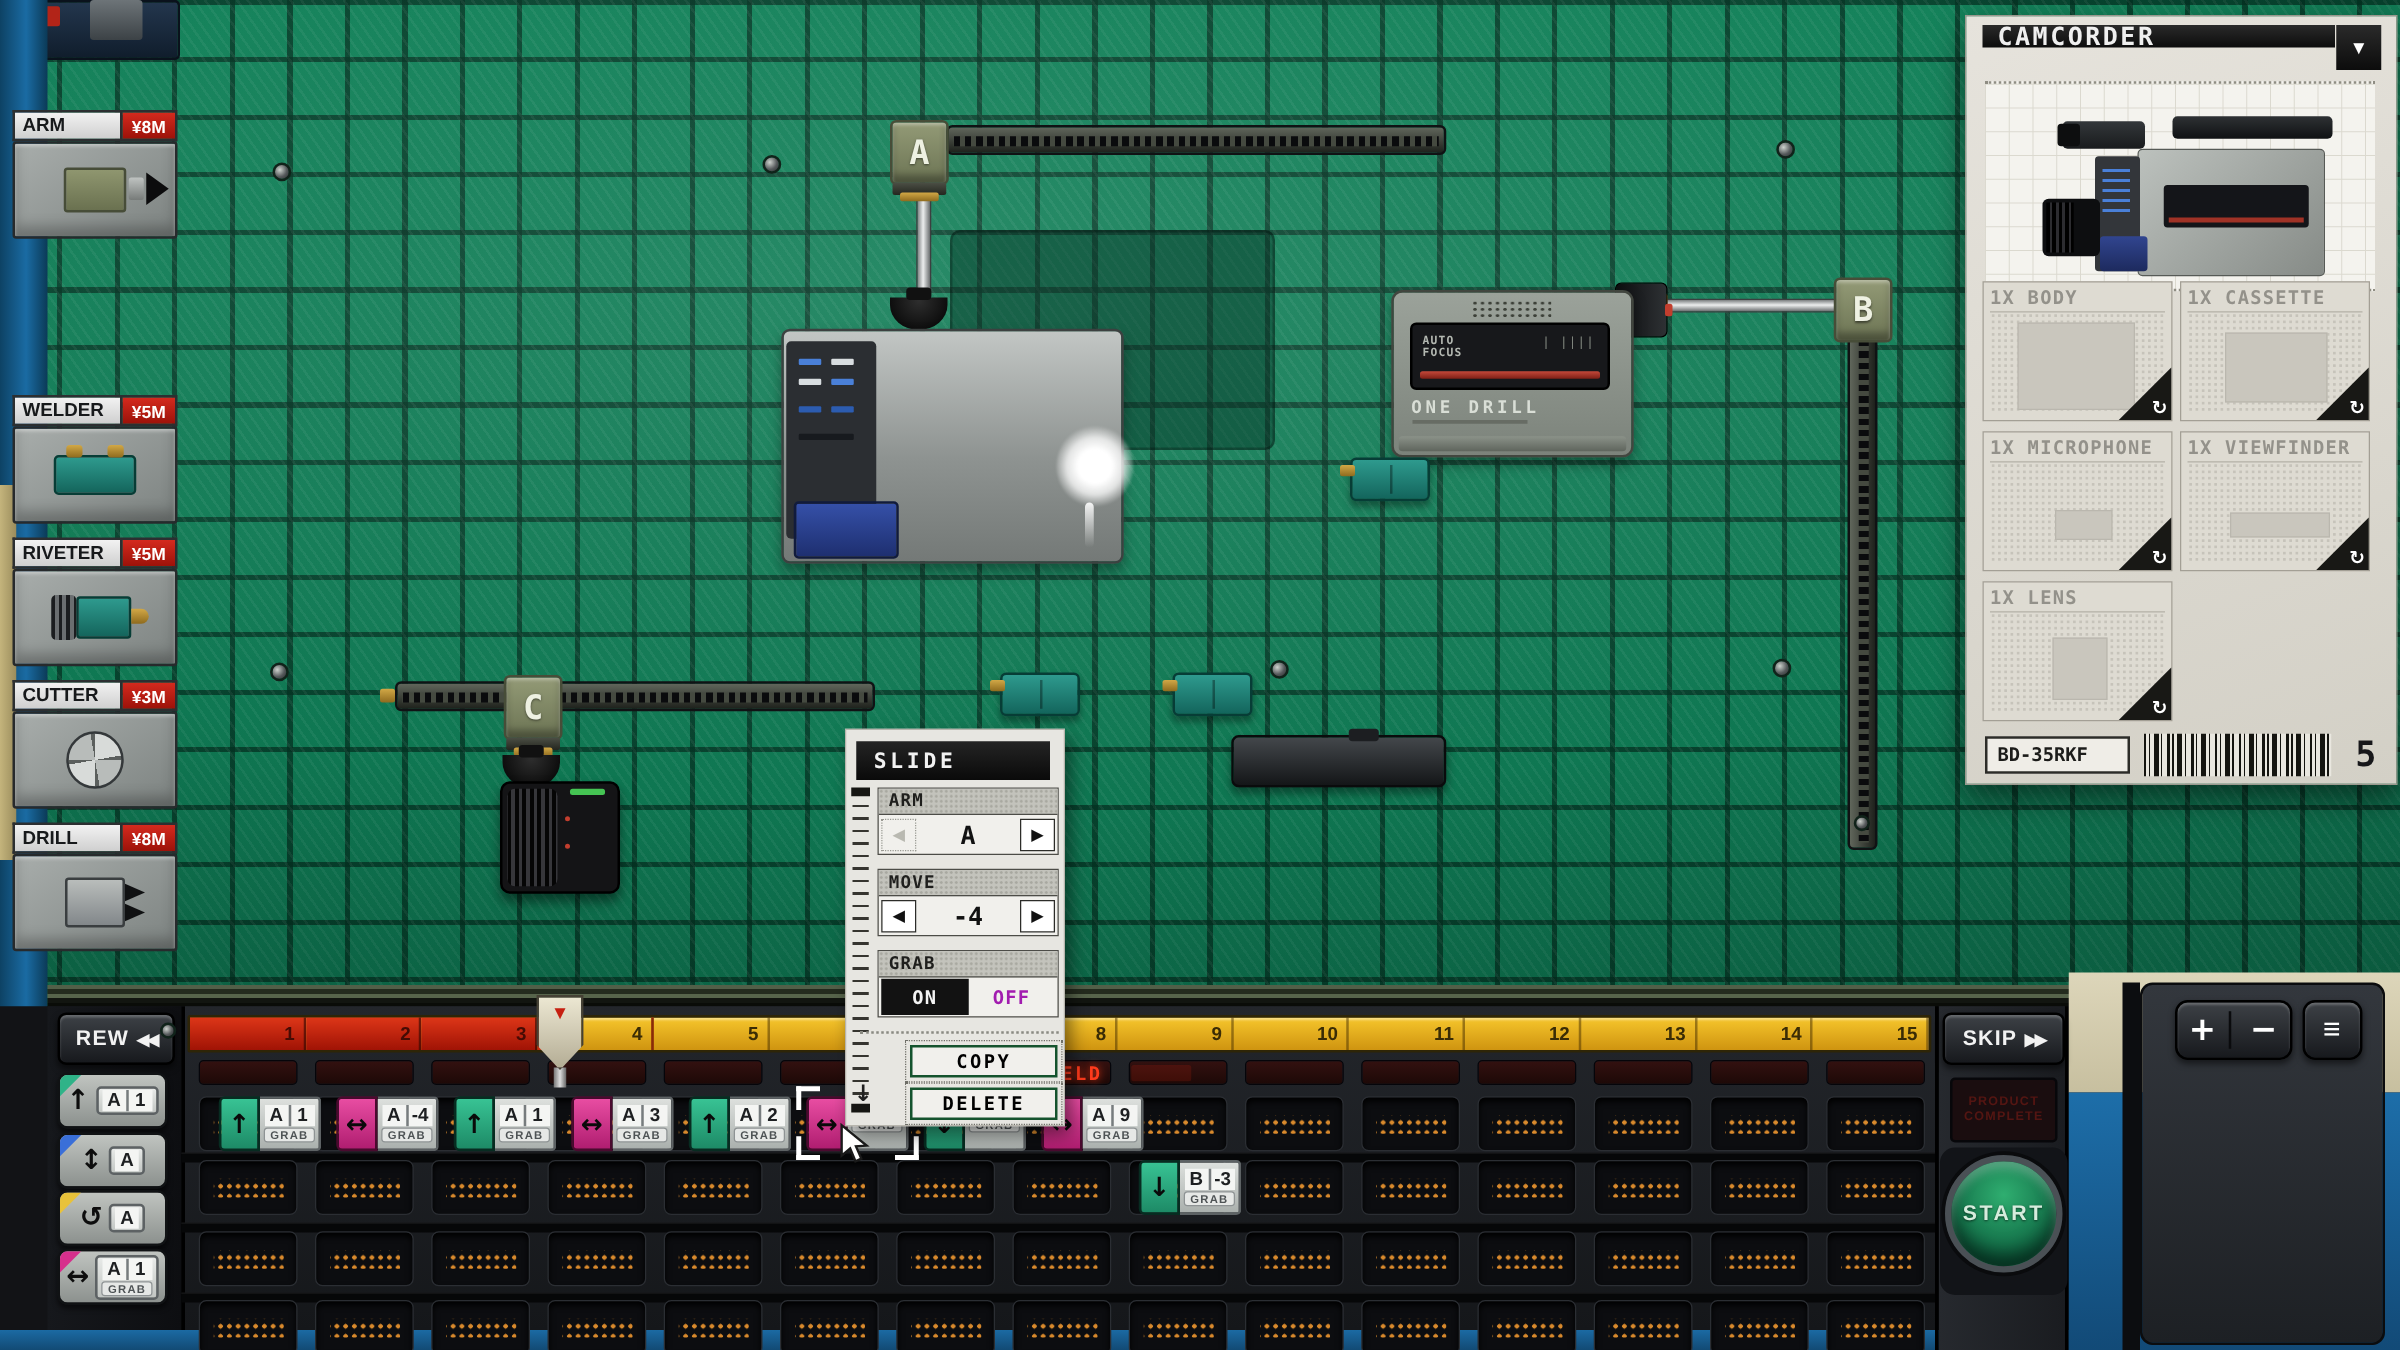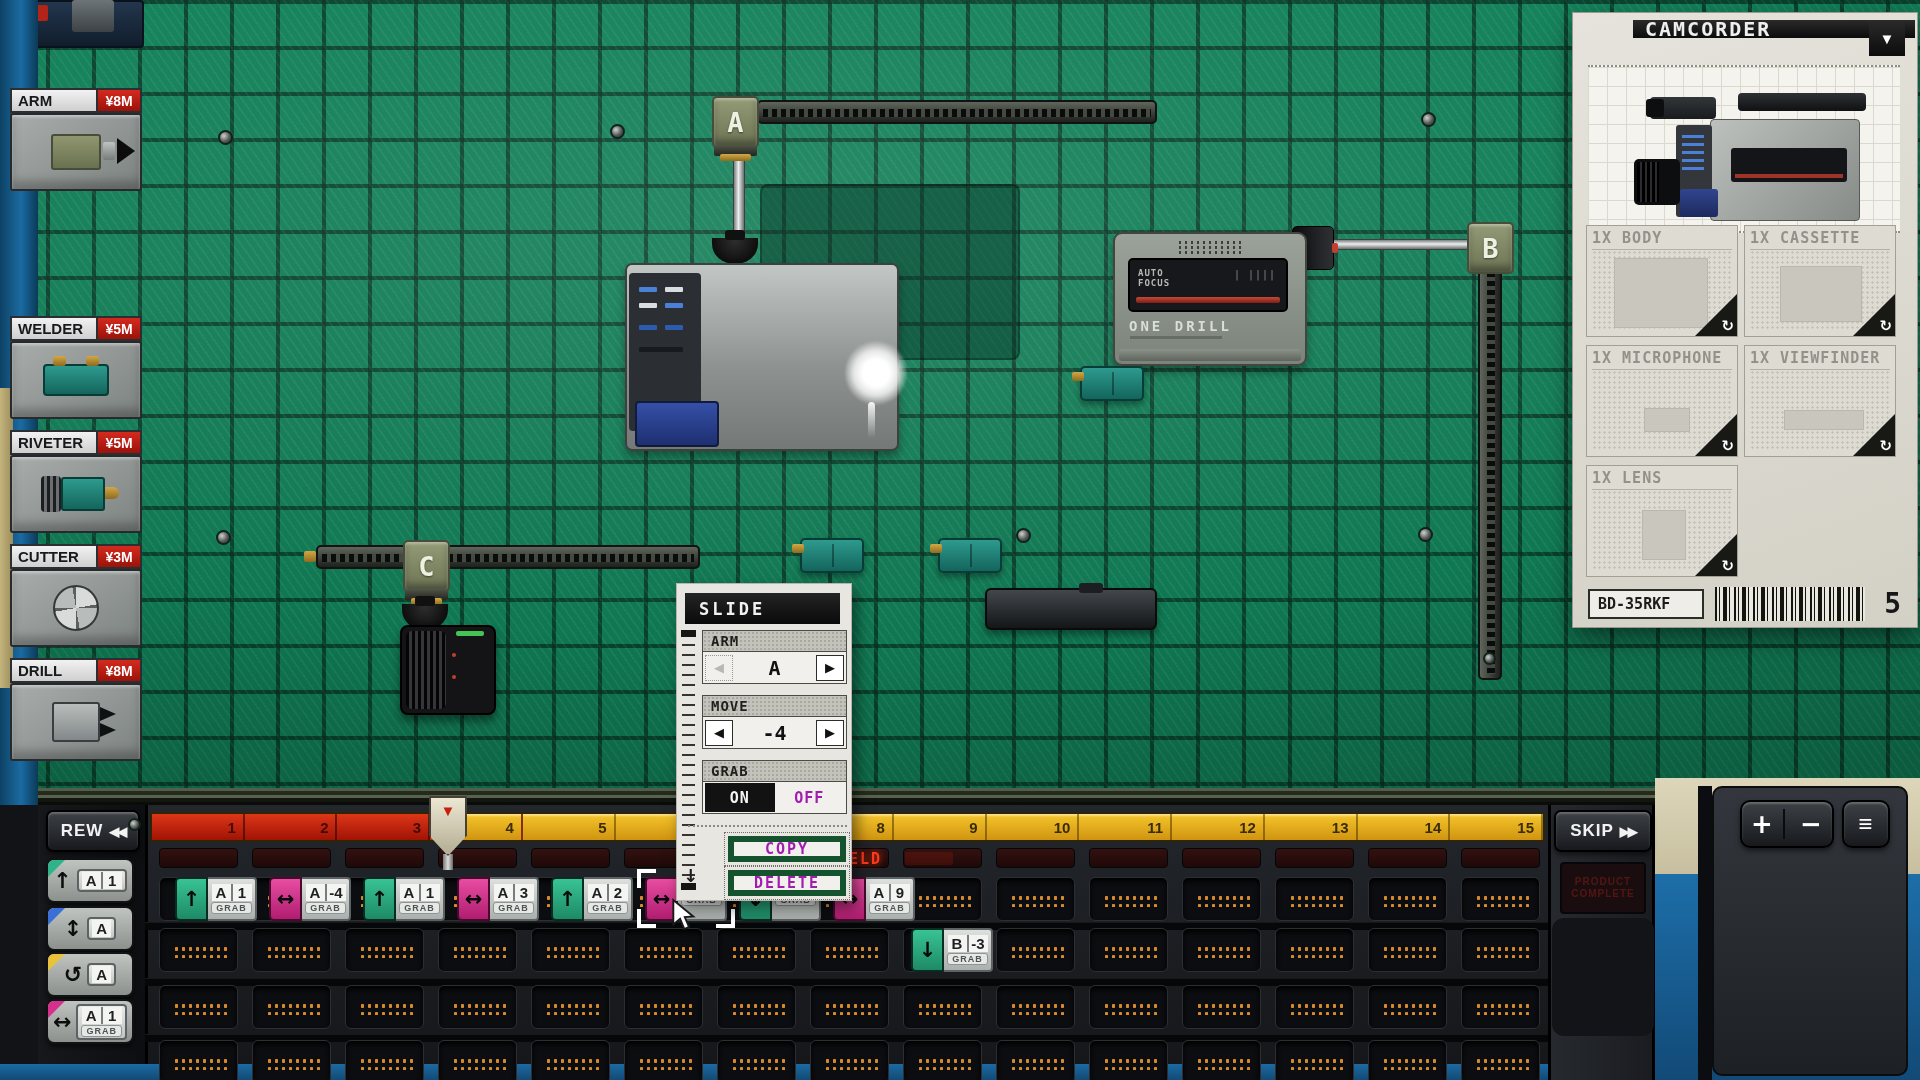--- a/index.html
+++ b/index.html
@@ -111,21 +111,21 @@
   .ti-riveter::after{content:"";position:absolute;right:-16px;top:8px;width:14px;height:12px;background:linear-gradient(#d2a846,#8f6b1e);border-radius:0 6px 6px 0;}
   .ti-cutter{width:42px;height:42px;border-radius:50%;background:conic-gradient(#d8dbd9 0 80deg,#5b5f5d 80deg 90deg,#b8bcba 90deg 170deg,#5b5f5d 170deg 180deg,#d8dbd9 180deg 260deg,#5b5f5d 260deg 270deg,#b8bcba 270deg 350deg,#5b5f5d 350deg);border:2px solid #34383a;}
   .ti-drill{width:44px;height:36px;background:linear-gradient(#b9bdbb,#82878a);border:2px solid #3a3e40;border-radius:3px;}
   .ti-drill::before{content:"";position:absolute;right:-18px;top:3px;border-left:16px solid #101112;border-top:7px solid transparent;border-bottom:7px solid transparent;}
   .ti-drill::after{content:"";position:absolute;right:-18px;bottom:3px;border-left:16px solid #101112;border-top:7px solid transparent;border-bottom:7px solid transparent;}
 
   
   .bp{left:1572px;top:12px;width:344px;height:614px;background:linear-gradient(160deg,#e6e3dc,#d3d0c6);
     border:1px solid #9b988e;box-shadow:0 10px 24px rgba(0,0,0,.5);}
   .bp-header{position:absolute;left:13px;top:7px;width:282px;height:18px;background:linear-gradient(#2a2a2a,#0c0c0c);
-    color:#efefef;font:bold 20px "DejaVu Sans Mono",monospace;letter-spacing:2px;display:flex;align-items:center;padding-left:12px;box-sizing:border-box;margin-left:47px;}
+    color:#efefef;font:bold 20px "DejaVu Sans Mono",monospace;letter-spacing:2px;display:flex;align-items:center;padding-left:12px;box-sizing:border-box;}
   .bp-drop{position:absolute;right:12px;top:7px;width:36px;height:36px;background:linear-gradient(#2a2a2a,#0c0c0c);
     color:#fff;display:flex;align-items:center;justify-content:center;font-size:15px;}
   .bp-view{position:absolute;left:15px;top:52px;width:312px;height:164px;background:#f4f3ee;
     background-image:linear-gradient(#dbd9cf 1px, rgba(0,0,0,0) 1px),linear-gradient(90deg,#dbd9cf 1px, rgba(0,0,0,0) 1px);
     background-size:19px 19px;border-top:2px dotted #8f8d83;border-bottom:2px dotted #8f8d83;}
   .bp-card{position:absolute;width:152px;height:112px;border:1px solid #a39f95;box-sizing:border-box;background:#dedbd2;}
   .bp-card-label{position:absolute;left:5px;top:3px;right:5px;border-bottom:1px solid #b4b1a7;color:#93918a;
     font:bold 15px "DejaVu Sans Mono",monospace;letter-spacing:1px;padding-bottom:2px;}
   .bp-card-fill{position:absolute;left:5px;top:24px;right:5px;bottom:5px;overflow:hidden;
     background-image:radial-gradient(#c6c3ba 1px, rgba(0,0,0,0) 1.2px);background-size:5px 5px;}
@@ -240,22 +240,22 @@
   .pop-row{height:31px;display:flex;align-items:center;padding:0 2px;}
   .pop-arrow{width:28px;height:26px;display:flex;align-items:center;justify-content:center;font-size:13px;box-sizing:border-box;}
   .pop-arrow.en{background:#fff;border:1px solid #2c2c29;color:#111;}
   .pop-arrow.dis{border:1px dotted #9a9a93;color:#b9b9b1;background:rgba(0,0,0,0);}
   .pop-val{flex:1;text-align:center;color:#111;font:bold 20px "DejaVu Sans Mono",monospace;}
   .pop-toggle{display:flex;height:29px;margin:1px 2px;}
   .pop-on{width:50%;background:#121212;color:#f4f4f4;display:flex;align-items:center;justify-content:center;
     font:bold 15px "DejaVu Sans Mono",monospace;letter-spacing:1px;}
   .pop-off{width:50%;color:#a21caf;display:flex;align-items:center;justify-content:center;font:bold 15px "DejaVu Sans Mono",monospace;letter-spacing:1px;}
   .pop-div{border-top:2px dotted #8a8a82;margin:10px 0 9px -14px;}
-  .pop-btn{width:118px;height:26px;margin:0 0 8px 26px;background:#f1f0ec;border:6px solid #14532d;outline:1px dotted #6f6f68;outline-offset:3px;
-    color:#a21caf;font:bold 15px "DejaVu Sans Mono",monospace;letter-spacing:2px;display:flex;align-items:center;justify-content:center;box-sizing:border-box;}
+  .pop-btn{width:118px;height:26px;margin:0 0 8px 26px;background:#f1f0ec;border:2px solid #14532d;outline:1px dotted #6f6f68;outline-offset:3px;
+    color:#000000;font:bold 15px "DejaVu Sans Mono",monospace;letter-spacing:2px;display:flex;align-items:center;justify-content:center;box-sizing:border-box;}
   .pop-down{position:absolute;left:6px;bottom:14px;color:#202020;font:bold 18px "DejaVu Sans",sans-serif;}
 
   
   .start-col{left:1548px;top:805px;width:107px;height:275px;background:linear-gradient(90deg,#26292e,#1a1c20);border-left:3px solid #000;border-right:3px solid #000;box-sizing:border-box;}
   .start-display{left:1560px;top:862px;width:86px;height:52px;background:#1a0d0f;border:2px solid #07070a;border-radius:4px;box-sizing:border-box;
     display:flex;flex-direction:column;align-items:center;justify-content:center;}
   .start-display span{color:rgba(205,40,25,.32);font:bold 10px "Liberation Sans",sans-serif;letter-spacing:1px;line-height:12px;text-align:center;}
   .start-bezel{left:1552px;top:918px;width:102px;height:118px;background:#121418;border-radius:12px;}
   .start-btn{left:1556px;top:924px;width:94px;height:94px;border-radius:50%;box-sizing:border-box;
     background:radial-gradient(circle at 50% 32%, #2fae70, #0d6240 75%);
@@ -723,20 +723,23 @@
   <div class="abs start-col"></div>
   <div class="abs btn-dark" style="left:1554px;top:810px;width:98px;height:42px;z-index:2">
     <span>SKIP</span>
       <span class="ff">▶▶</span>
   </div>
   <div class="abs start-display">
     <span>PRODUCT</span>
       <span>COMPLETE</span>
   </div>
   <div class="abs start-bezel"></div>
+  <div class="abs start-btn">
+      <span>START</span>
+    </div>
 
   <div class="abs cream"></div>
   <div class="abs rblue2"></div>
   <div class="abs rdark"></div>
   <div class="abs bezel">
     <div class="pm-btn btn-dark" style="border-radius:10px">
       <div class="pm-half">+</div>
       <div class="pm-half">−</div>
     </div>
     <div class="menu-btn btn-dark" style="border-radius:10px">

